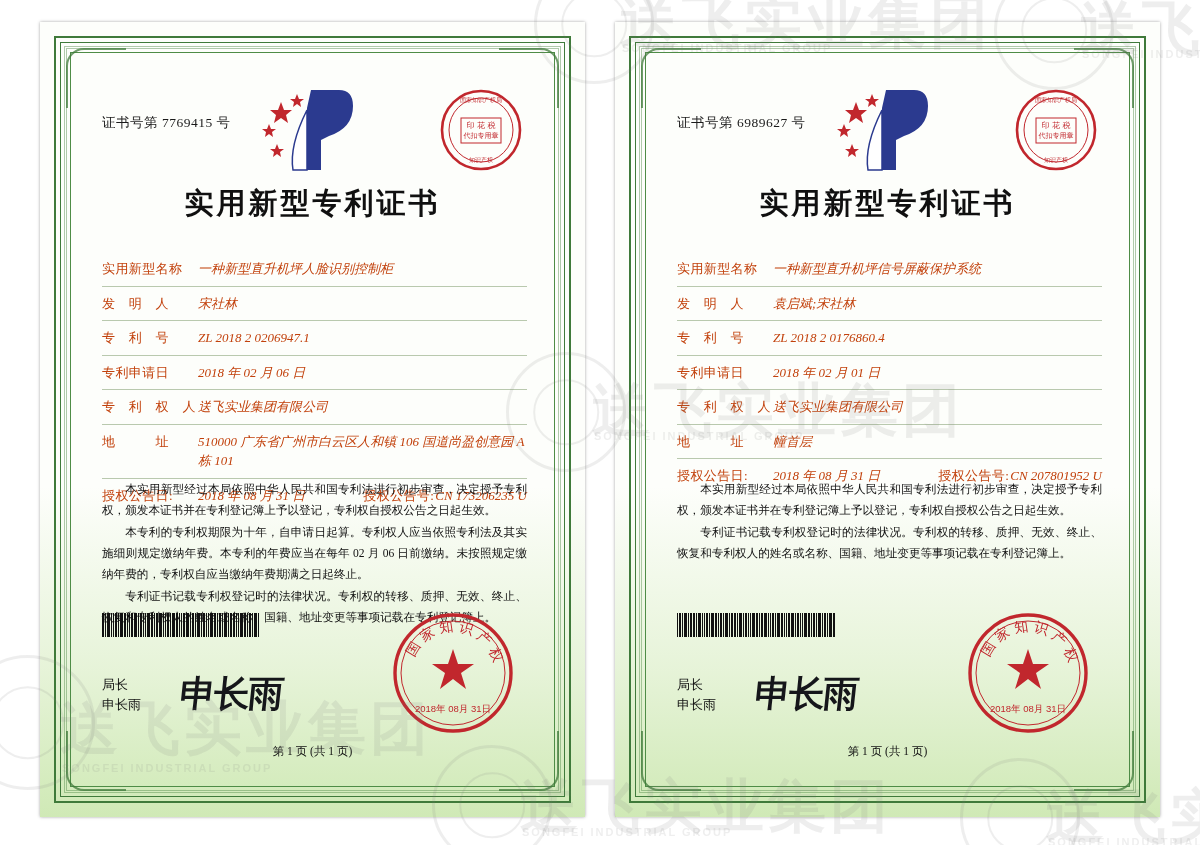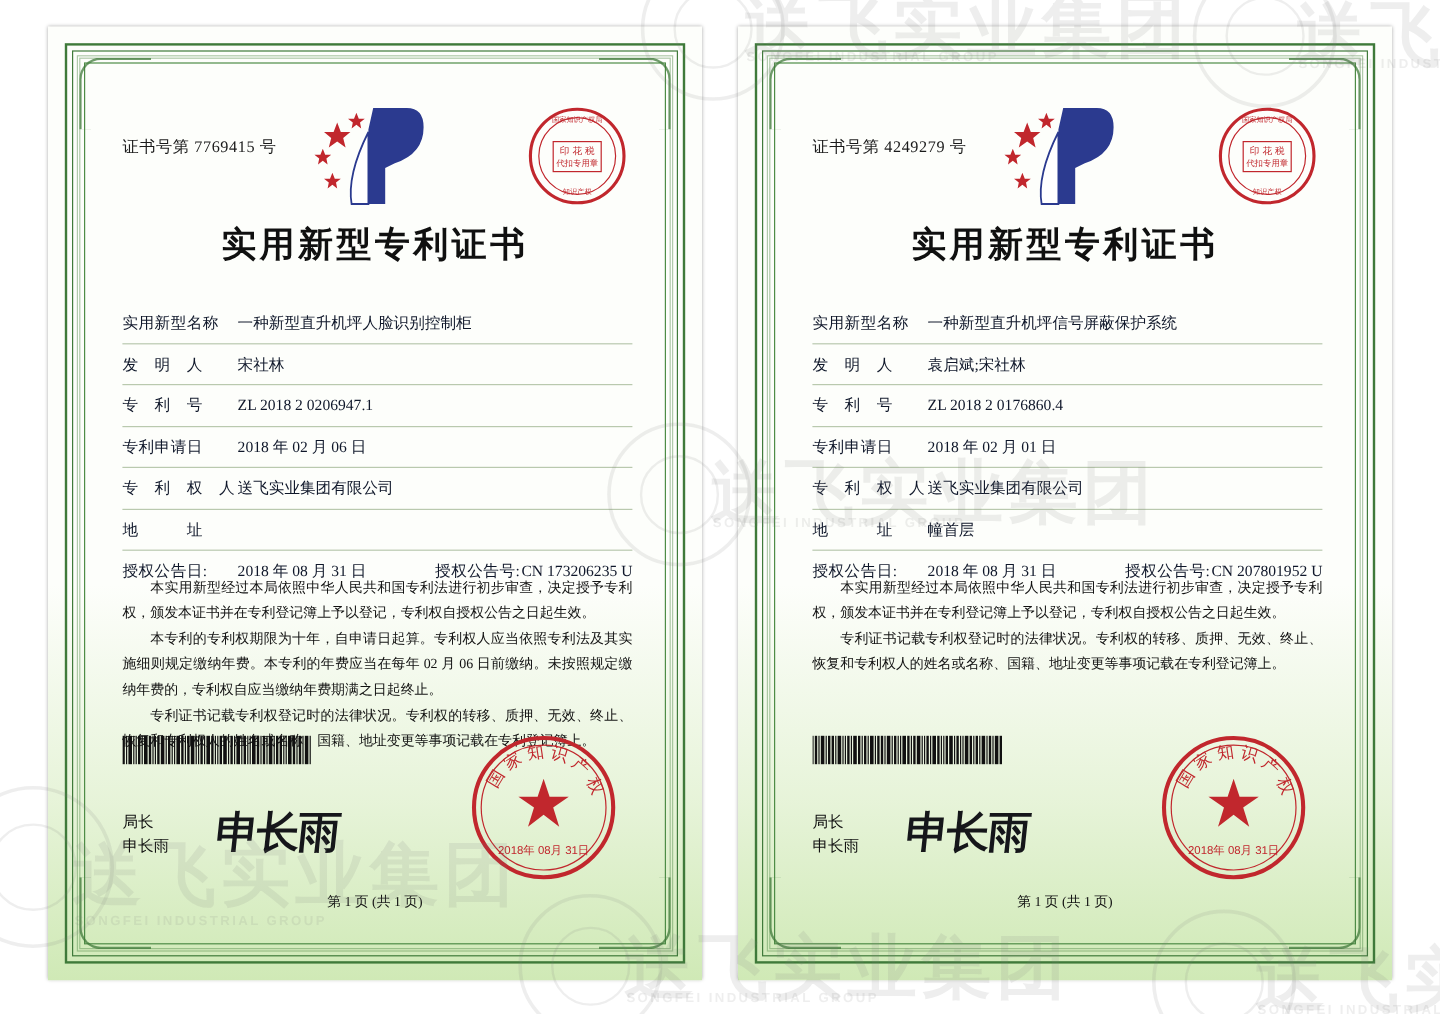--- a/index.html
+++ b/index.html
@@ -122,36 +122,36 @@
     font-size:29px;
     font-weight:bold;
     letter-spacing:3px;
     color:#101010;
     font-family:"DejaVu Serif", serif;
   }
 
   
   .fields{
     position:absolute;left:22px;right:18px;top:190px;
-    font-size:13px;color:#0f172a;
+    font-size:13px;color:#c2410c;
   }
   .row{
     display:flex;
     align-items:flex-start;
     padding:7px 0 7px 0;
     border-bottom:1px solid #b9c9ae;
     line-height:1.5;
   }
   .row:last-child{border-bottom:none;}
   .lbl{
     width:96px;flex:none;
     letter-spacing:.4px;
     white-space:nowrap;
   }
-  .val{flex:1;}
+  .val{flex:1;font-style:italic;}
   .val .sub{display:block;}
   .row.split .col2{
     display:flex;
     margin-left:26px;
     align-items:center;
   }
   .row.split .col2 .lbl{width:72px;}
 
   
   .paras{
@@ -294,20 +294,24 @@
         <div class="row">
           <div class="lbl">专利申请日</div>
           <div class="val">2018 年 02 月 06 日</div>
         </div>
         <div class="row">
           <div class="lbl">专　利　权　人</div>
           <div class="val">送飞实业集团有限公司</div>
         </div>
         <div class="row">
           <div class="lbl">地　　　址</div>
+          <div class="val">
+            <span class="sub">510000  广东省广州市白云区人和镇 106 国道尚盈创意园 A</span>
+            <span class="sub">栋 101</span>
+          </div>
         </div>
         <div class="row split">
           <div class="lbl">授权公告日:</div>
           <div class="val">2018 年 08 月 31 日</div>
           <div class="col2">
             <div class="lbl">授权公告号:</div>
             <div class="val">CN 173206235 U</div>
           </div>
         </div>
       </div>
@@ -407,21 +411,21 @@
     <div class="frame-orn"></div>
     <div class="frame-mid"></div>
     <div class="frame-inner"></div>
     <div class="corner tl"></div>
     <div class="corner tr"></div>
     <div class="corner bl"></div>
     <div class="corner br"></div>
 
     <div class="content">
 
-      <div class="cert-no">证书号第 4249279 号</div>
+      <div class="cert-no">证书号第 6989627 号</div>
 
       <div class="logo">
         <svg viewBox="0 0 120 92" width="120" height="92">
           <path d="M58 6 L86 6 Q100 6 100 22 Q100 44 76 52 L68 56 L68 86 L54 86 L54 24 Z" fill="#2b3a8f"></path>
           <path d="M54 26 L54 86 L40 86 Q36 62 54 26 Z" fill="#ffffff" stroke="#2b3a8f" stroke-width="1.5"></path>
           <polygon points="28,18 31,26 39,26 33,31 35,39 28,34 21,39 23,31 17,26 25,26" fill="#c1272d"></polygon>
           <polygon points="44,10 46,15 51,15 47,18 48,23 44,20 40,23 41,18 37,15 42,15" fill="#c1272d"></polygon>
           <polygon points="16,40 18,45 23,45 19,48 20,53 16,50 12,53 13,48 9,45 14,45" fill="#c1272d"></polygon>
           <polygon points="24,60 26,65 31,65 27,68 28,73 24,70 20,73 21,68 17,65 22,65" fill="#c1272d"></polygon>
         </svg>

